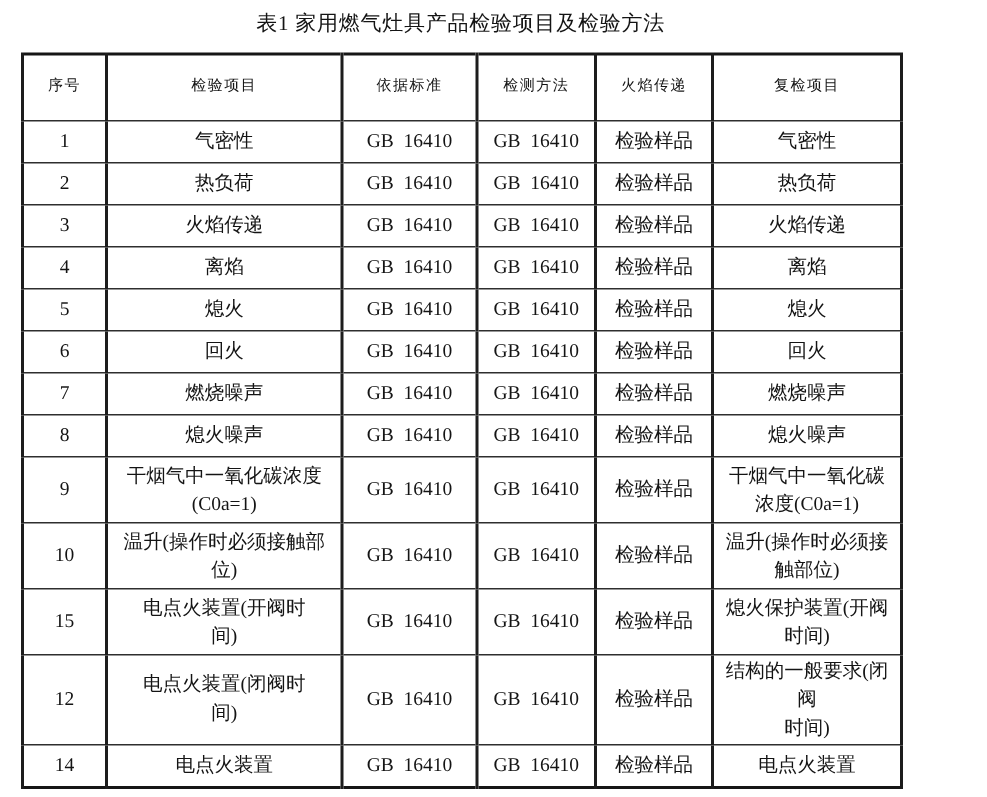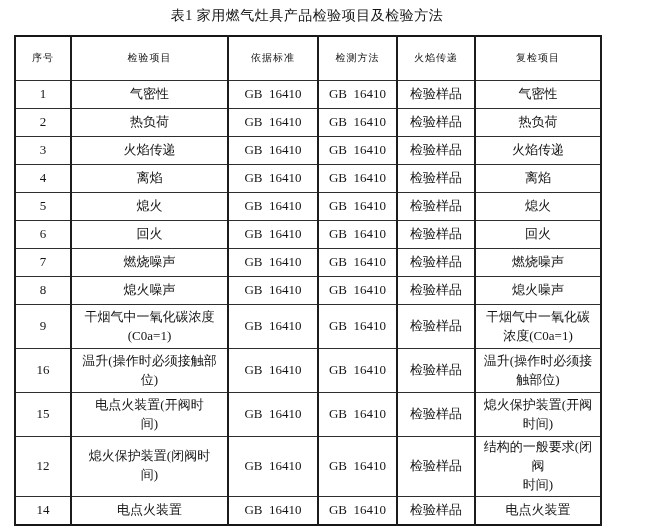--- a/index.html
+++ b/index.html
@@ -150,42 +150,42 @@
           <td>9</td>
           <td>干烟气中一氧化碳浓度
 (C0a=1)</td>
           <td>GB  16410</td>
           <td>GB  16410</td>
           <td>检验样品</td>
           <td>干烟气中一氧化碳
 浓度(C0a=1)</td>
         </tr>
         <tr class="double">
-          <td>16</td>
+          <td>10</td>
           <td>温升(操作时必须接触部
 位)</td>
           <td>GB  16410</td>
           <td>GB  16410</td>
           <td>检验样品</td>
           <td>温升(操作时必须接
 触部位)</td>
         </tr>
         <tr class="double">
           <td>15</td>
           <td>电点火装置(开阀时
 间)</td>
           <td>GB  16410</td>
           <td>GB  16410</td>
           <td>检验样品</td>
           <td>熄火保护装置(开阀
 时间)</td>
         </tr>
         <tr class="double">
           <td>12</td>
-          <td>熄火保护装置(闭阀时
+          <td>电点火装置(闭阀时
 间)</td>
           <td>GB  16410</td>
           <td>GB  16410</td>
           <td>检验样品</td>
           <td>结构的一般要求(闭阀
 时间)</td>
         </tr>
         <tr>
           <td>14</td>
           <td>电点火装置</td>

